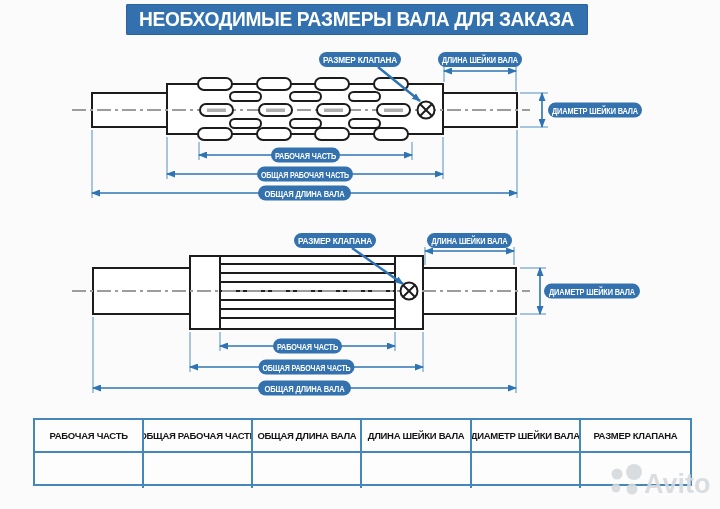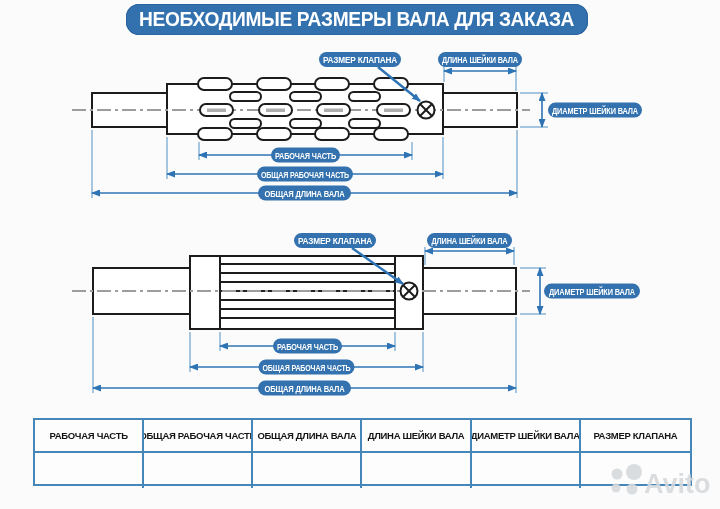--- a/index.html
+++ b/index.html
@@ -3,21 +3,21 @@
 <meta charset="utf-8">
 <style>
   html,body{margin:0;padding:0;}
   .page{
     position:relative; width:720px; height:509px;
     background:#fbfbfb; overflow:hidden;
     font-family:"Liberation Sans", sans-serif;
   }
   .banner{
     position:absolute; left:126px; top:4px; width:462px; height:31px;
-    background:#3271ae; border-radius:13px;
+    background:#3271ae; border-radius:2px;
     display:flex; align-items:center; justify-content:center;
     box-shadow:0 0 0 1px #2b63a0 inset;
   }
   .banner span{
     color:#fff; font-size:20px; font-weight:bold; letter-spacing:-0.4px;
     transform:scaleX(0.96); white-space:nowrap;
   }
   svg.canvas{position:absolute; left:0; top:0;}
   .outline{fill:#ffffff; stroke:#1c1c1c; stroke-width:2;}
   .slot{fill:#ffffff; stroke:#1c1c1c; stroke-width:2;}

